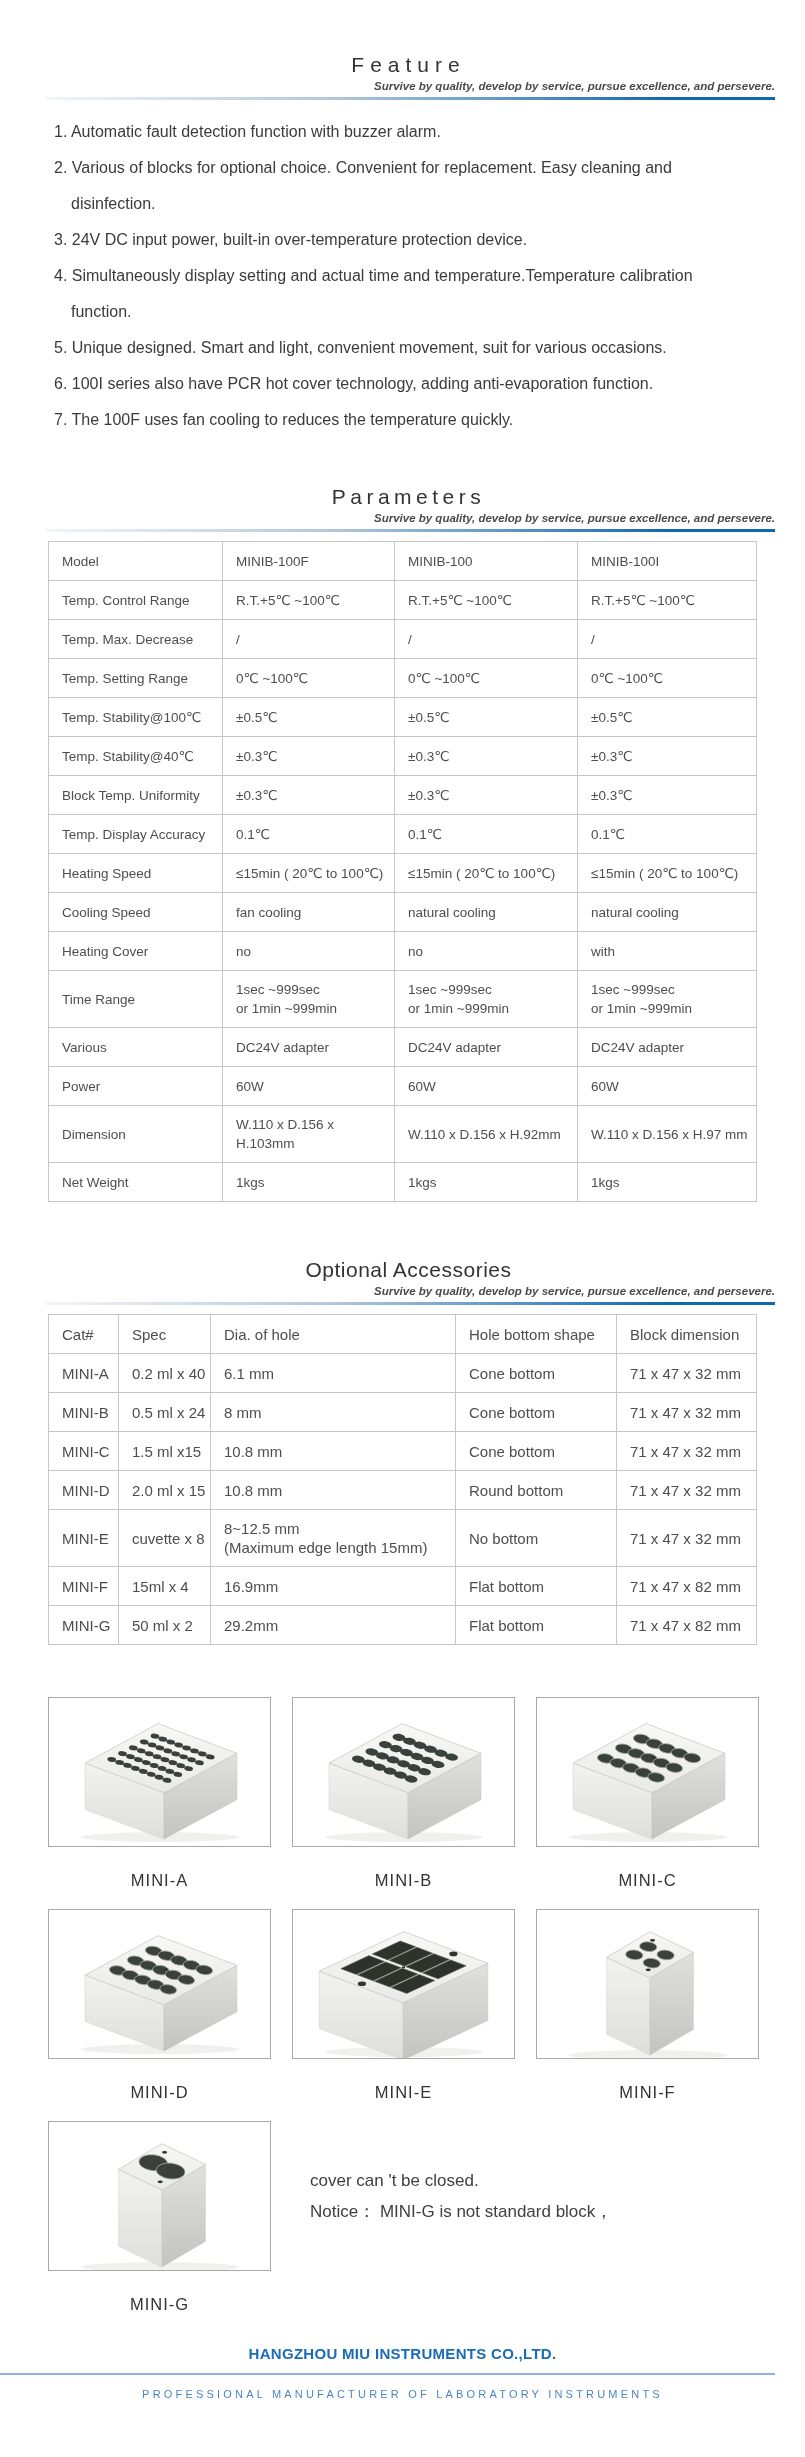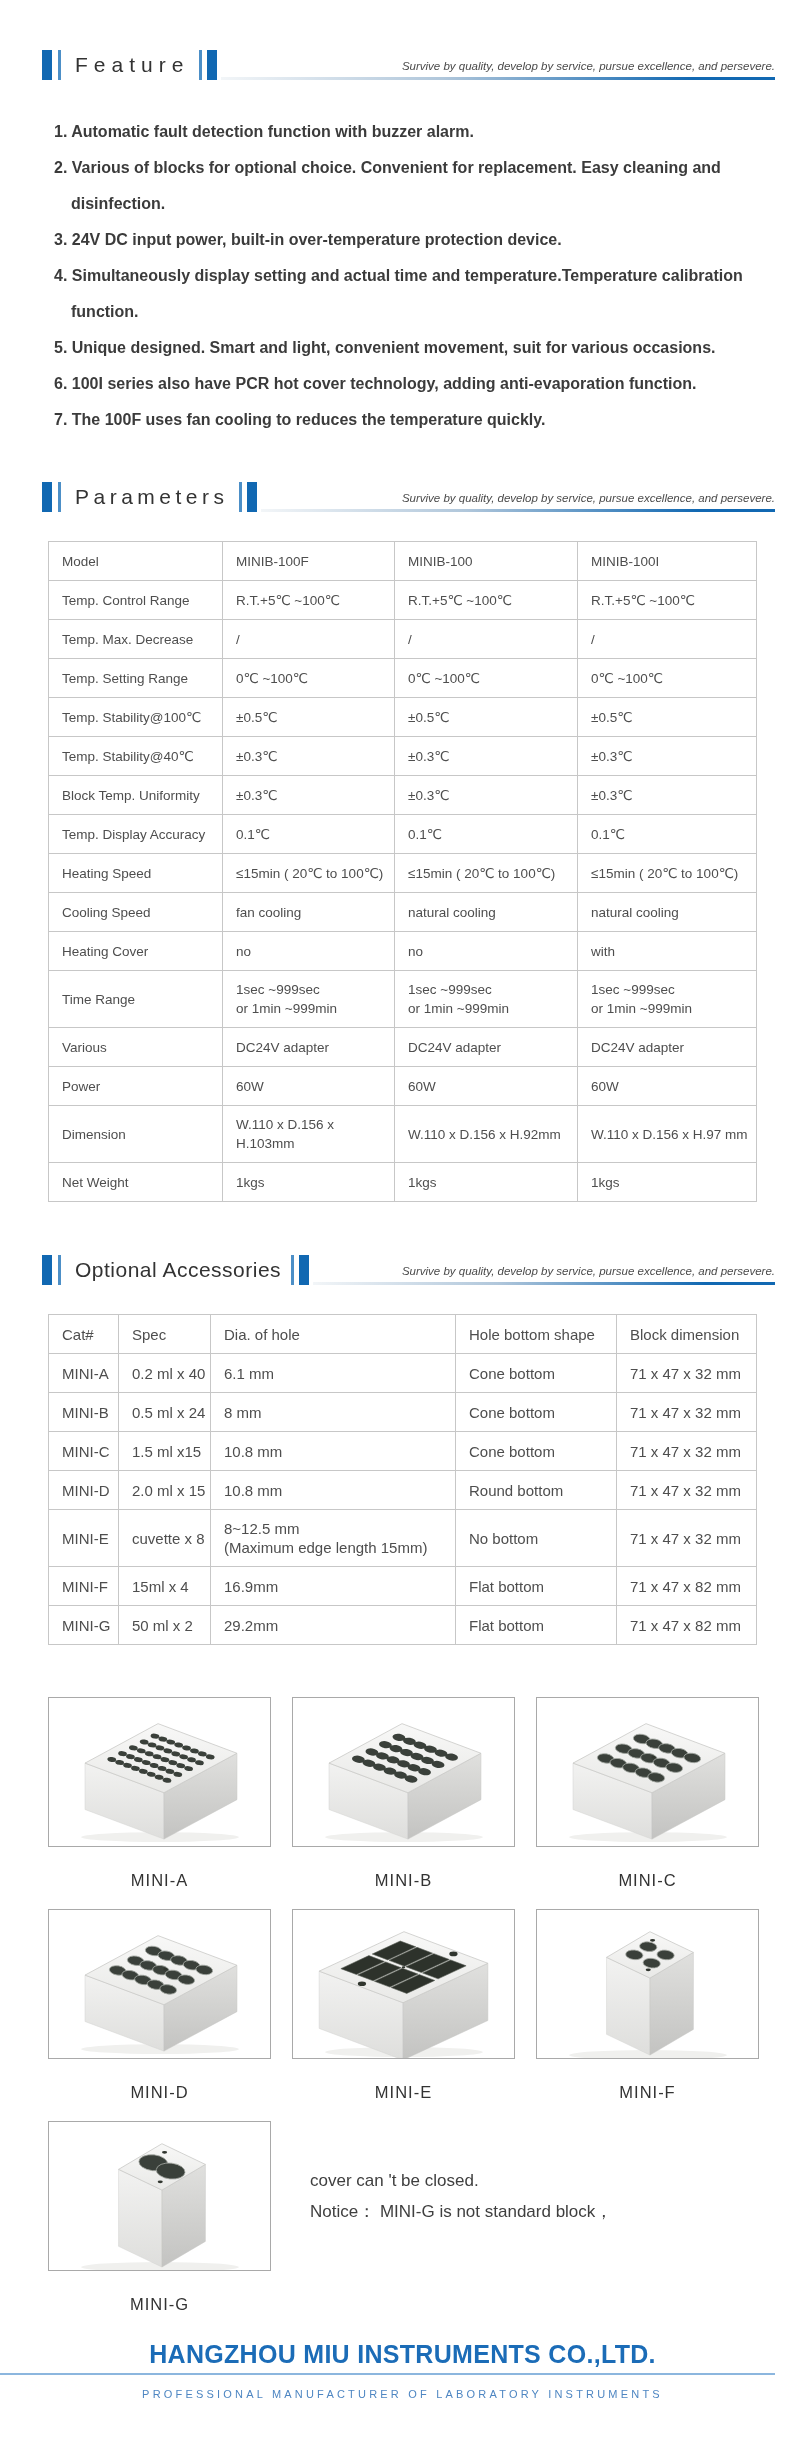--- a/index.html
+++ b/index.html
@@ -1,56 +1,56 @@
 <!DOCTYPE html>
 <html><head>
 <meta charset="utf-8">
 <style>
   * { margin:0; padding:0; box-sizing:border-box; }
   body { background:#ffffff; font-family:"Liberation Sans","DejaVu Sans",sans-serif; }
   .page { width:805px; height:2457px; overflow:hidden; background:#fff; position:relative; }
 
   
-  .section-header { display:flex; align-items:center; height:30px; margin:0 30px 16px 42px; }
+  .section-header { display:flex; align-items:center; height:30px; margin:0 30px 16px 42px;flex-direction:column; }
   .bar { display:inline-block; height:30px; }
   .bar.thick { width:10px; background:#1168b2; }
   .bar.thin  { width:3px;  background:#4c8fc7; }
   .gap6  { width:6px; }  .gap14 { width:14px; } .gap10 { width:10px; } .gap5 { width:5px; }
   .section-title { font-size:21px; font-weight:400; color:#333; white-space:nowrap; line-height:30px; }
   .ls-f { letter-spacing:6px; }
   .ls-p { letter-spacing:4.5px; }
   .ls-a { letter-spacing:0.5px; }
   .header-right { flex:1; align-self:stretch; display:flex; flex-direction:column; justify-content:flex-end; margin-left:4px; }
-  .tagline { font-size:11.5px; font-style:italic; color:#4a4a4a; text-align:right; margin-bottom:5px; white-space:nowrap; }
+  .tagline { font-size:11.5px; font-style:italic; color:#4a4a4a; text-align:right; margin-bottom:5px; white-space:nowrap;font-weight:bold; }
   .header-rule { height:3px; width:100%;
     background:linear-gradient(90deg, rgba(150,175,195,0.12) 0%, rgba(80,130,175,0.45) 40%, #1168b2 85%); }
 
   
-  .feature-list { margin:34px 40px 0 54px; font-size:16px; color:#3b3b3b; line-height:36px;font-weight:bold; }
+  .feature-list { margin:34px 40px 0 54px; font-size:16px; color:#3b3b3b; line-height:36px; }
   .feature-item { white-space:pre-line; padding-left:17px; text-indent:-17px; }
 
   
   .spec-table { border-collapse:collapse; margin:29px 0 0 48px; table-layout:fixed; }
   .spec-table td { border:1px solid #c7c7c7; vertical-align:middle; white-space:pre-line;
                    height:39px; padding:9px 4px 9px 13px; line-height:19px; color:#4e4e4e; }
   .params-table td { font-size:13.5px; }
   .acc-table td { font-size:15px; }
 
   
   .product-grid { display:grid; grid-template-columns:repeat(3,223px); column-gap:21px; row-gap:16px;
                   margin:52px 0 0 48px; }
   .product-card { width:223px; }
   .card-frame { width:223px; height:150px; border:1px solid #a9a9a9; background:#fff; }
   .card-frame svg { display:block; width:100%; height:100%; }
   .product-caption { text-align:center; margin-top:20px; font-size:16.5px; letter-spacing:1px; color:#333; line-height:26px; }
   .notice { grid-column:2 / 4; grid-row:3; padding:44px 0 0 18px; font-size:17px; color:#3f3f3f; line-height:31px; }
 
   
   .footer { margin-top:24px; }
-  .company { text-align:center; color:#1b6cb7; font-size:25px; font-weight:700; letter-spacing:0.3px; line-height:26px; }
+  .company { text-align:center; color:#1b6cb7; font-size:15px; font-weight:700; letter-spacing:0.3px; line-height:26px; }
   .footer-rule { width:775px; height:2px; background:#8cb6de; margin-top:6px; }
   .subtitle { text-align:center; color:#4e86c2; font-size:11px; letter-spacing:3.2px; margin-top:13px; }
 </style>
 </head>
 <body>
 
 <div class="page">
 
   <div class="section-header" style="margin-top:50px;">
     <span class="bar thick"></span>

